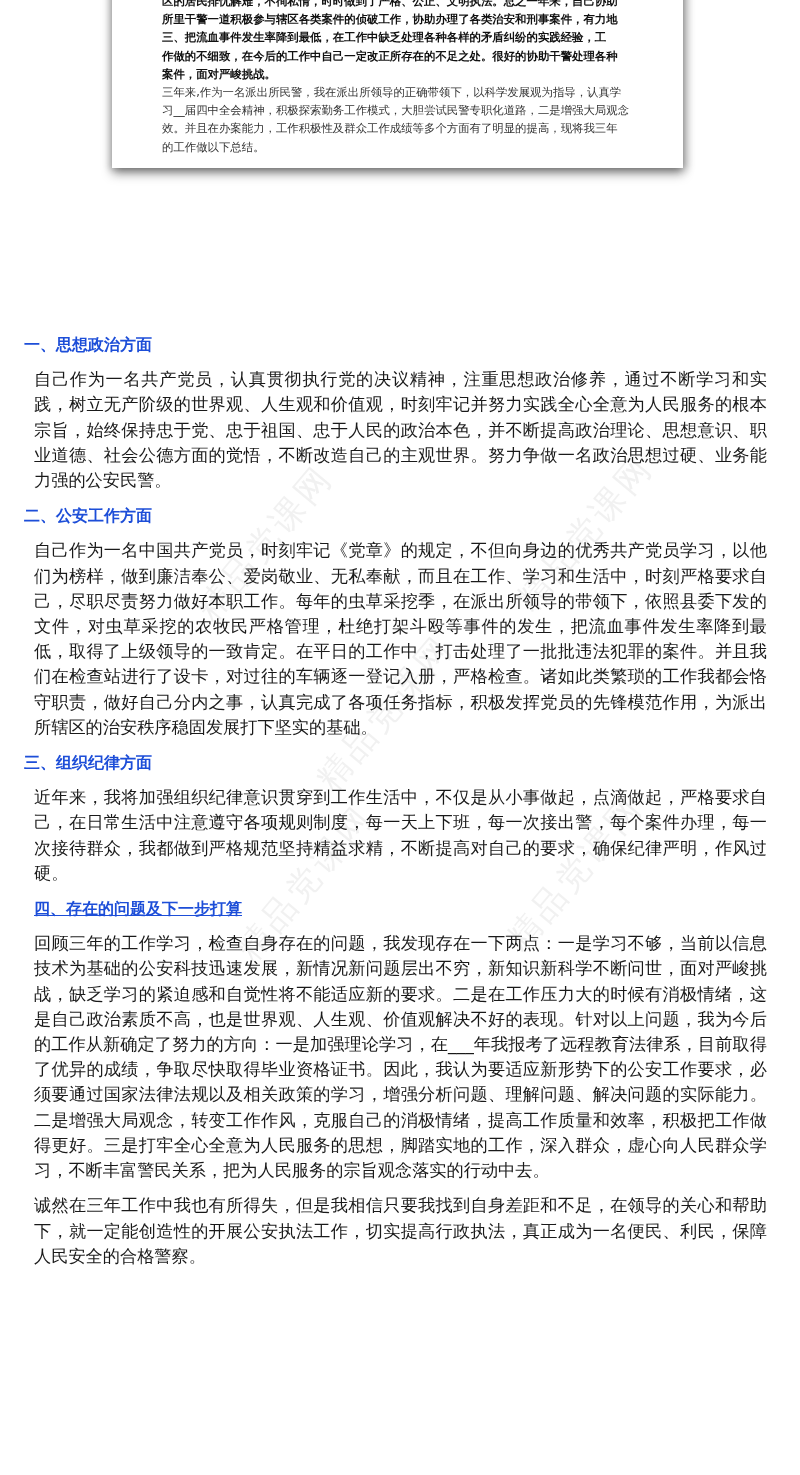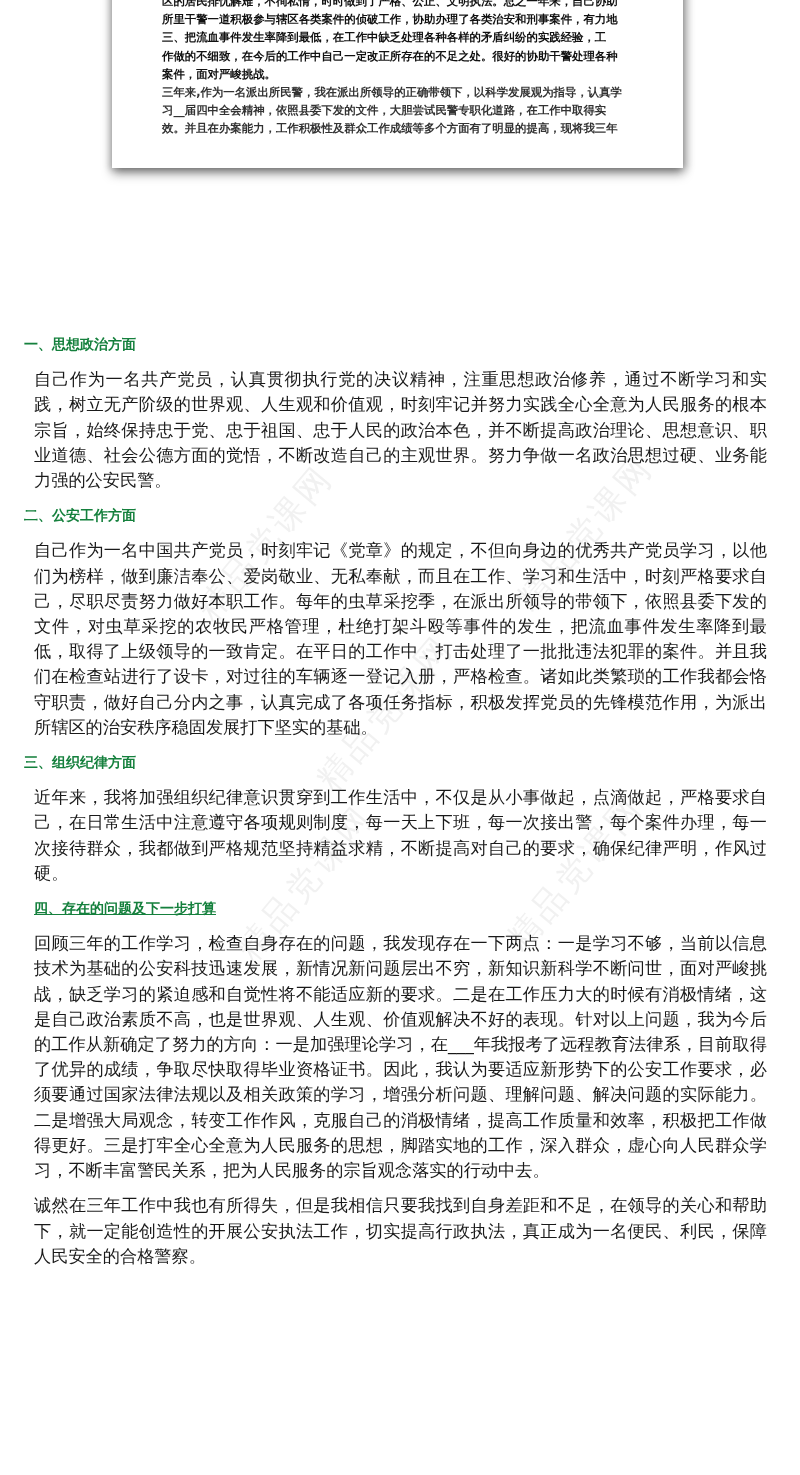--- a/index.html
+++ b/index.html
@@ -38,41 +38,41 @@
     
     margin-top: -8px;
   }
   .card-p-bold {
     font-weight: bold;
     color: #111;
     margin: 0;
     text-align: justify;
   }
   .card-p-normal {
-    font-weight: bold;
+    font-weight: normal;
     color: #333;
     margin: 0;
     text-align: justify;
   }
   
   .doc {
     position: absolute;
     left: 24px;
     top: 332px;
     width: 753px;
     font-size: 17.2px;
     line-height: 25.2px;
     color: #1a1a1a;
   }
   .doc h2 {
     margin: 0;
-    font-size: 14px;
+    font-size: 16px;
     font-weight: bold;
     line-height: 25.2px;
-    color: #15803d;
+    color: #1d4ed8;
   }
   .doc h2.indent {
     padding-left: 10px;
     text-decoration: underline;
   }
   .doc p {
     margin: 10px;
     text-align: justify;
   }
   
@@ -97,22 +97,23 @@
 <div class="wm" style="left:480px; top:850px;">精品党课网</div>
 
 <div class="card">
   <div class="card-inner">
     <p class="card-p-bold card-cut" style="margin-top:12px;">区的居民排忧解难，不徇私情，时时做到了严格、公正、文明执法。总之一年来，自己协助</p>
     <p class="card-p-bold">所里干警一道积极参与辖区各类案件的侦破工作，协助办理了各类治安和刑事案件，有力地</p>
     <p class="card-p-bold">三、把流血事件发生率降到最低，在工作中缺乏处理各种各样的矛盾纠纷的实践经验，工</p>
     <p class="card-p-bold">作做的不细致，在今后的工作中自己一定改正所存在的不足之处。很好的协助干警处理各种</p>
     <p class="card-p-bold">案件，面对严峻挑战。</p>
     <p class="card-p-normal">三年来,作为一名派出所民警，我在派出所领导的正确带领下，以科学发展观为指导，认真学</p>
-    <p class="card-p-normal">习__届四中全会精神，依照县委下发的文件，大胆尝试民警专职化道路，在工作中取得实</p>
+    <p class="card-p-normal">习__届四中全会精神，积极探索勤务工作模式，大胆尝试民警专职化道路，二是增强大局观念</p>
     <p class="card-p-normal">效。并且在办案能力，工作积极性及群众工作成绩等多个方面有了明显的提高，现将我三年</p>
+    <p class="card-p-normal">的工作做以下总结。</p>
   </div>
 </div>
 
 <div class="doc">
   <section>
     <h2>一、思想政治方面</h2>
     <p>自己作为一名共产党员，认真贯彻执行党的决议精神，注重思想政治修养，通过不断学习和实践，树立无产阶级的世界观、人生观和价值观，时刻牢记并努力实践全心全意为人民服务的根本宗旨，始终保持忠于党、忠于祖国、忠于人民的政治本色，并不断提高政治理论、思想意识、职业道德、社会公德方面的觉悟，不断改造自己的主观世界。努力争做一名政治思想过硬、业务能力强的公安民警。</p>
   </section>
   <section>
     <h2>二、公安工作方面</h2>

